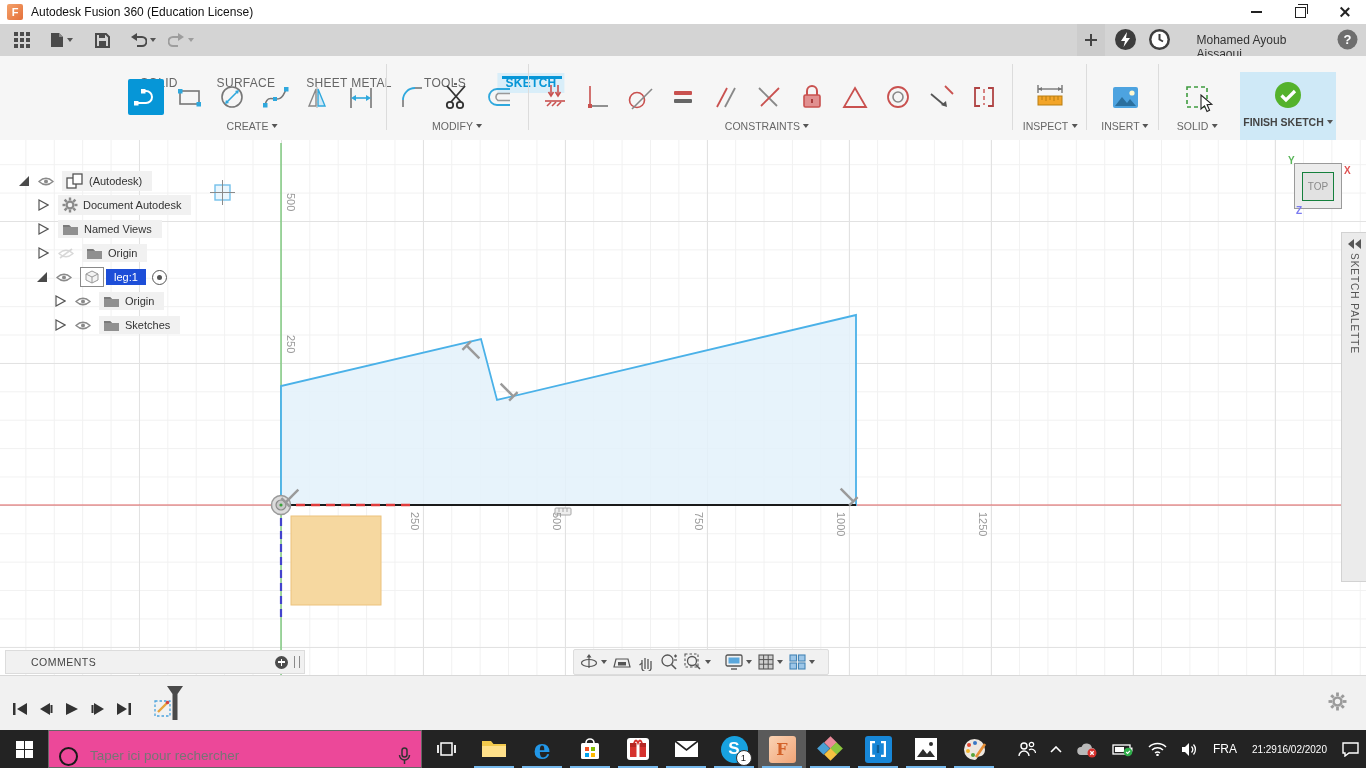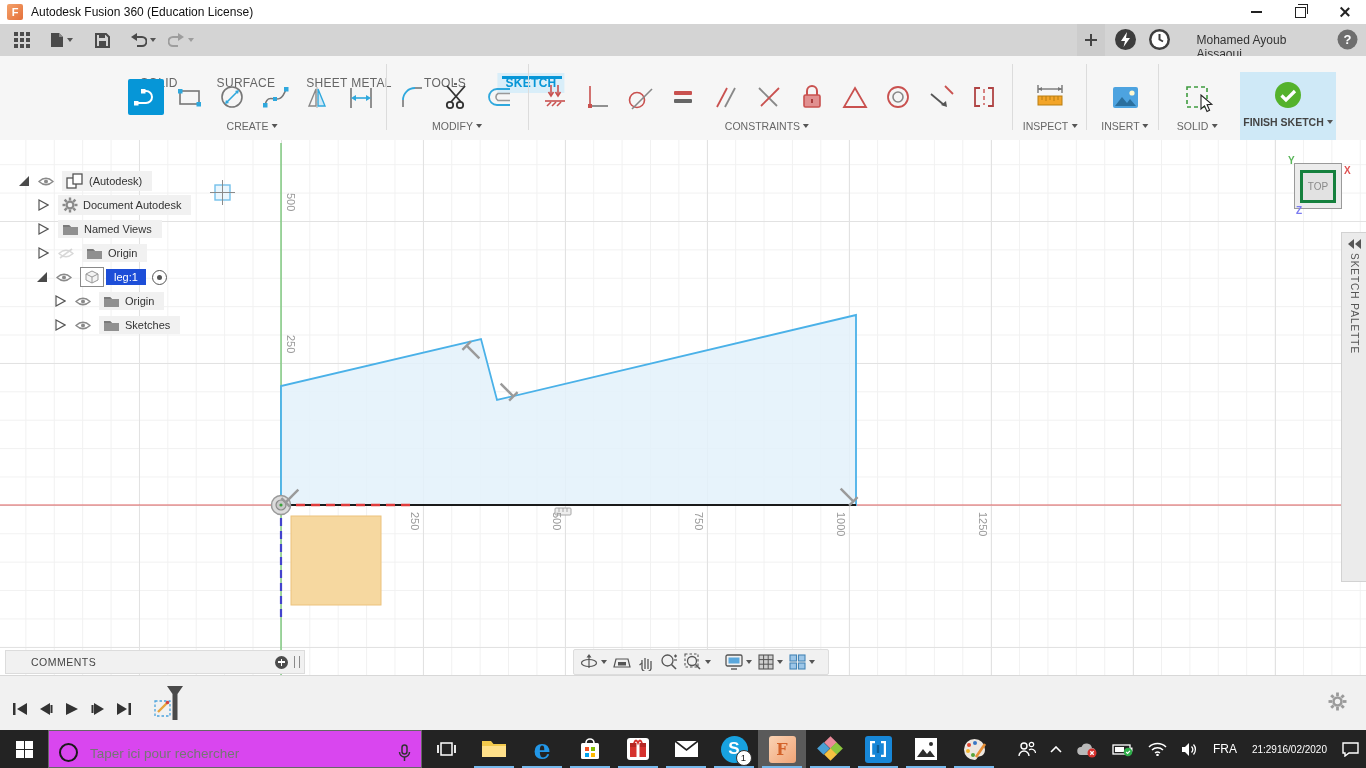--- a/index.html
+++ b/index.html
@@ -58,21 +58,21 @@
       linear-gradient(to right,#e2e2e2 1px,transparent 1px),
       linear-gradient(to bottom,#e2e2e2 1px,transparent 1px),
       linear-gradient(to right,#f1f1f1 1px,transparent 1px),
       linear-gradient(to bottom,#f1f1f1 1px,transparent 1px);
     background-size:142px 100%,100% 142px,28.4px 100%,100% 28.4px;
     background-position:139px 0,0 81px,25.4px 0,0 24.2px;}
   .tick{position:absolute;writing-mode:vertical-rl;font-size:11px;color:#9a9a9a;}
 
   
   .viewcube{left:1294px;top:163px;width:46px;height:44px;background:#ececec;border:1px solid #9a9a9a;display:flex;align-items:center;justify-content:center;}
-  .vc-face{background:#e2e2e2;border:3px solid #15803d;color:#8a8a8a;font-size:10px;padding:8px 5px;}
+  .vc-face{background:#e2e2e2;border:1px solid #15803d;color:#8a8a8a;font-size:10px;padding:8px 5px;}
   .axis-lbl{position:absolute;font-size:10px;font-weight:bold;}
 
   
   .palette{left:1341px;top:232px;width:25px;height:348px;background:#ebebeb;border:1px solid #d2d2d2;}
   .vtext{writing-mode:vertical-rl;font-size:10px;color:#555;letter-spacing:1px;}
 
   
   .bheader{left:8px;top:143px;width:292px;height:21px;background:#f1f1f1;border:1px solid #dcdcdc;font-size:10.5px;color:#444;letter-spacing:.5px;}
   .brow{height:22px;display:flex;align-items:center;}
   .ibg{display:flex;align-items:center;gap:5px;background:#f1f1f1;padding:2px 10px 2px 4px;}
@@ -94,21 +94,21 @@
   .nbtn{display:flex;align-items:center;padding:0 2px;}
 
   
   .timeline{left:0;top:675px;width:1366px;height:55px;background:#f1f1f1;border-top:1px solid #d8d8d8;}
   .pbtn{width:24px;height:24px;display:flex;align-items:center;justify-content:center;}
 
   
   .taskbar{left:0;top:730px;width:1366px;height:38px;background:#232323;display:flex;align-items:stretch;}
   .tb-slot{width:48px;display:flex;align-items:center;justify-content:center;position:relative;}
   .tb-underline{position:absolute;bottom:0;left:4px;right:4px;height:2.5px;background:var(--taskbar_underline);}
-  .searchbox{width:352px;background:#d946ef;border:1px solid #666;display:flex;align-items:flex-end;padding:5px 10px;gap:10px;}
+  .searchbox{width:352px;background:#ec4899;border:1px solid #666;display:flex;align-items:flex-start;padding:16px 10px;gap:10px;}
   .cortana{width:15px;height:15px;border:2.2px solid #1a1a1a;border-radius:50%;}
   .search-input{flex:1;border:none;background:transparent;font-size:13.5px;color:#333;font-family:"Liberation Sans",sans-serif;outline:none;}
   .appico{width:27px;height:27px;border-radius:3px;display:flex;align-items:center;justify-content:center;}
   .tray{margin-left:auto;display:flex;align-items:center;color:#fff;}
   .trayitem{padding:0 7px;display:flex;align-items:center;justify-content:center;height:38px;}
   .clockblk{font-size:10px;text-align:center;line-height:1.3;padding:0 8px;}
   .badge{position:absolute;right:-4px;bottom:-3px;width:14px;height:14px;background:#fff;border:1.4px solid #333;border-radius:50%;font-size:9.5px;color:#222;display:flex;align-items:center;justify-content:center;}
 </style>
 </head>
 <body>

